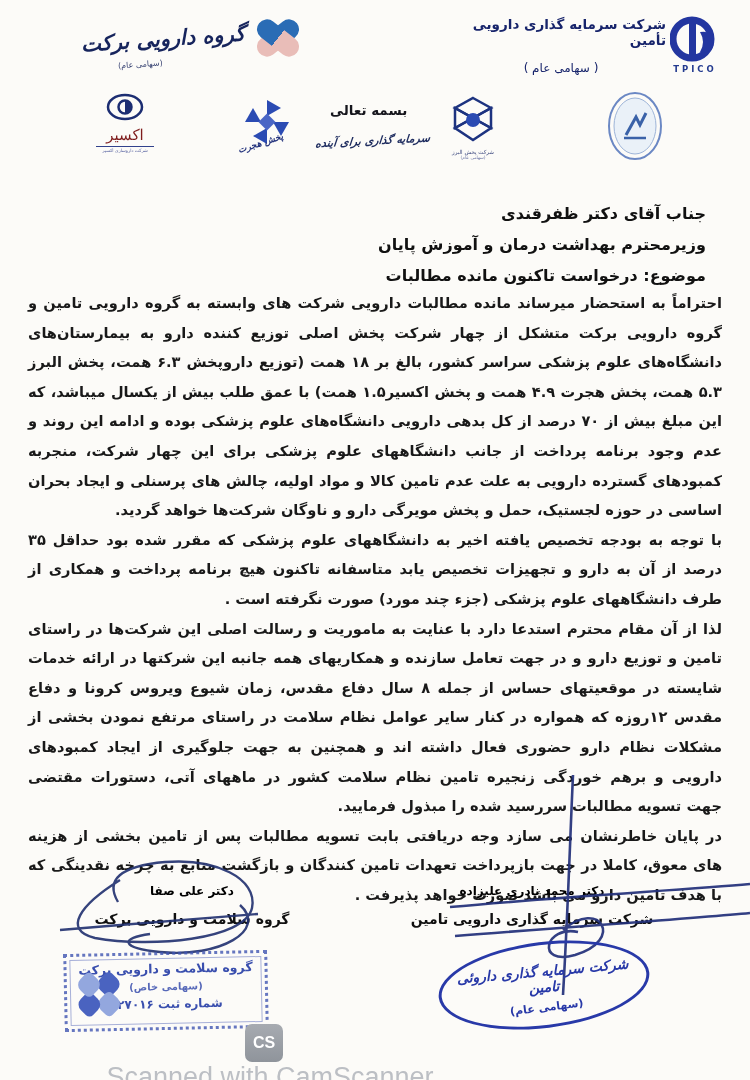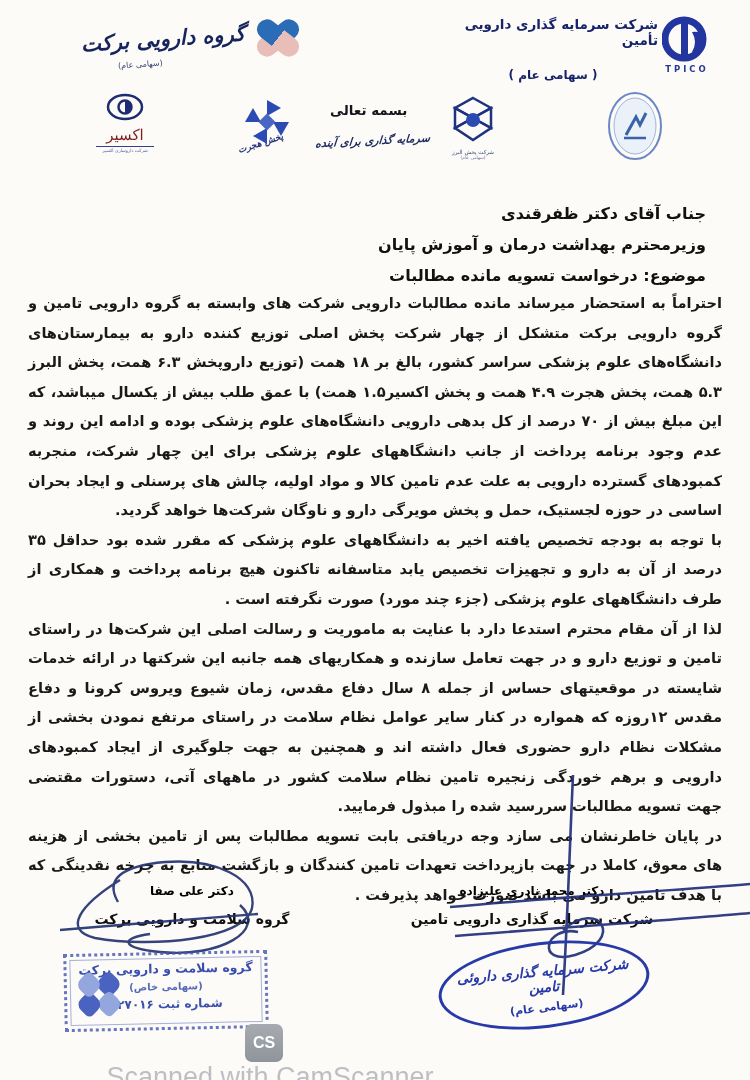--- a/index.html
+++ b/index.html
@@ -22,24 +22,24 @@
   }
   .barakat-sub{position:absolute; left:40px; top:52px; font-size:8px; color:#3a4574; transform:rotate(-4deg);}
   .pills{position:absolute; left:168px; top:2px; width:66px; height:56px;}
   .pill{position:absolute; width:48px; height:20px; border-radius:10px;}
   .pill-a{left:8px; top:18px; transform:rotate(-38deg);
     background:linear-gradient(90deg,#e9bdb8 0 50%,#2a6cb5 50% 100%);}
   .pill-b{left:8px; top:18px; transform:rotate(38deg);
     background:linear-gradient(90deg,#2a6cb5 0 50%,#e9bdb8 50% 100%);}
 
   
-  .tpico{right:14px; top:14px; width:290px; height:66px;}
+  .tpico{right:6px; top:14px; width:290px; height:66px;}
   .tpico-text{position:absolute; right:78px; top:2px; text-align:right; width:210px;}
   .tpico-l1{font-size:13.5px; font-weight:700; color:#17246b;}
-  .tpico-l2{font-size:12px; font-weight:700; color:#17246b; margin-top:20px; text-align:center;}
+  .tpico-l2{font-size:12px; font-weight:400; color:#17246b; margin-top:13px; text-align:center;}
   .tpico-mark{position:absolute; right:24px; top:0; width:50px; height:50px;}
   .tpico-abbr{position:absolute; right:20px; top:50px; width:58px; text-align:center;
     font-size:8.5px; font-weight:700; letter-spacing:3px; color:#233a8f;}
 
   
   .exir{left:92px; top:92px; width:66px; height:70px; text-align:center;}
   .exir-word{font-size:15px; font-weight:400; color:#7f1d1d;
     font-family:"DejaVu Serif","Liberation Serif",serif;}
   .exir-lines{border-top:1.5px solid #31418c; margin:2px 4px 1px;}
   .exir-cap{font-size:4.5px; color:#5762a0; letter-spacing:.5px;}
@@ -187,21 +187,21 @@
       <ellipse cx="29" cy="36" rx="26" ry="33" fill="none" stroke="#6b88c4" stroke-width="2"></ellipse>
       <ellipse cx="29" cy="36" rx="21" ry="28" fill="#eaf1f8" stroke="#9db4d8" stroke-width="1"></ellipse>
       <path d="M20 45 l10 -18 l4 8 l6 -12" stroke="#3a62a8" stroke-width="3" fill="none"></path>
       <path d="M18 48 h22" stroke="#3a62a8" stroke-width="2.5"></path>
     </svg>
   </div>
 
   <div class="abs addressee rtl">
     <div>جناب آقای دکتر ظفرقندی</div>
     <div>وزیرمحترم بهداشت درمان و آموزش پایان</div>
-    <div>موضوع: درخواست تسویه مانده مطالبات</div>
+    <div>موضوع: درخواست تاکنون مانده مطالبات</div>
   </div>
 
   <div class="abs body-text rtl">
     <p>احتراماً به استحضار میرساند مانده مطالبات دارویی شرکت های وابسته به گروه دارویی تامین و گروه دارویی برکت متشکل از چهار شرکت پخش اصلی توزیع کننده دارو به بیمارستان‌های دانشگاه‌های علوم پزشکی سراسر کشور، بالغ بر ۱۸ همت (توزیع داروپخش ۶.۳ همت، پخش البرز ۵.۳ همت، پخش هجرت ۴.۹ همت و پخش اکسیر۱.۵ همت) با عمق طلب بیش از یکسال میباشد، که این مبلغ بیش از ۷۰ درصد از کل بدهی دارویی دانشگاه‌های علوم پزشکی بوده و ادامه این روند و عدم وجود برنامه پرداخت از جانب دانشگاههای علوم پزشکی برای این چهار شرکت، منجربه کمبودهای گسترده دارویی به علت عدم تامین کالا و مواد اولیه، چالش های پرسنلی و ایجاد بحران اساسی در حوزه لجستیک، حمل و پخش مویرگی دارو و ناوگان شرکت‌ها خواهد گردید.</p>
     <p>با توجه به بودجه تخصیص یافته اخیر به دانشگاههای علوم پزشکی که مقرر شده بود حداقل ۳۵ درصد از آن به دارو و تجهیزات تخصیص یابد متاسفانه تاکنون هیچ برنامه پرداخت و همکاری از طرف دانشگاههای علوم پزشکی (جزء چند مورد) صورت نگرفته است .</p>
     <p>لذا از آن مقام محترم استدعا دارد با عنایت به ماموریت و رسالت اصلی این شرکت‌ها در راستای تامین و توزیع دارو و در جهت تعامل سازنده و همکاریهای همه جانبه این شرکتها در ارائه خدمات شایسته در موقعیتهای حساس از جمله ۸ سال دفاع مقدس، زمان شیوع ویروس کرونا و دفاع مقدس ۱۲روزه که همواره در کنار سایر عوامل نظام سلامت در راستای مرتفع نمودن بخشی از مشکلات نظام دارو حضوری فعال داشته اند و همچنین به جهت جلوگیری از ایجاد کمبودهای دارویی و برهم خوردگی زنجیره تامین نظام سلامت کشور در ماههای آتی، دستورات مقتضی جهت تسویه مطالبات سررسید شده را مبذول فرمایید.</p>
     <p>در پایان خاطرنشان می سازد وجه دریافتی بابت تسویه مطالبات پس از تامین بخشی از هزینه های معوق، کاملا در جهت بازپرداخت تعهدات تامین کنندگان و بازگشت منابع به چرخه نقدینگی که با هدف تامین دارو می باشد صورت خواهد پذیرفت .</p>
   </div>
 
   <div class="abs sig-right rtl">

